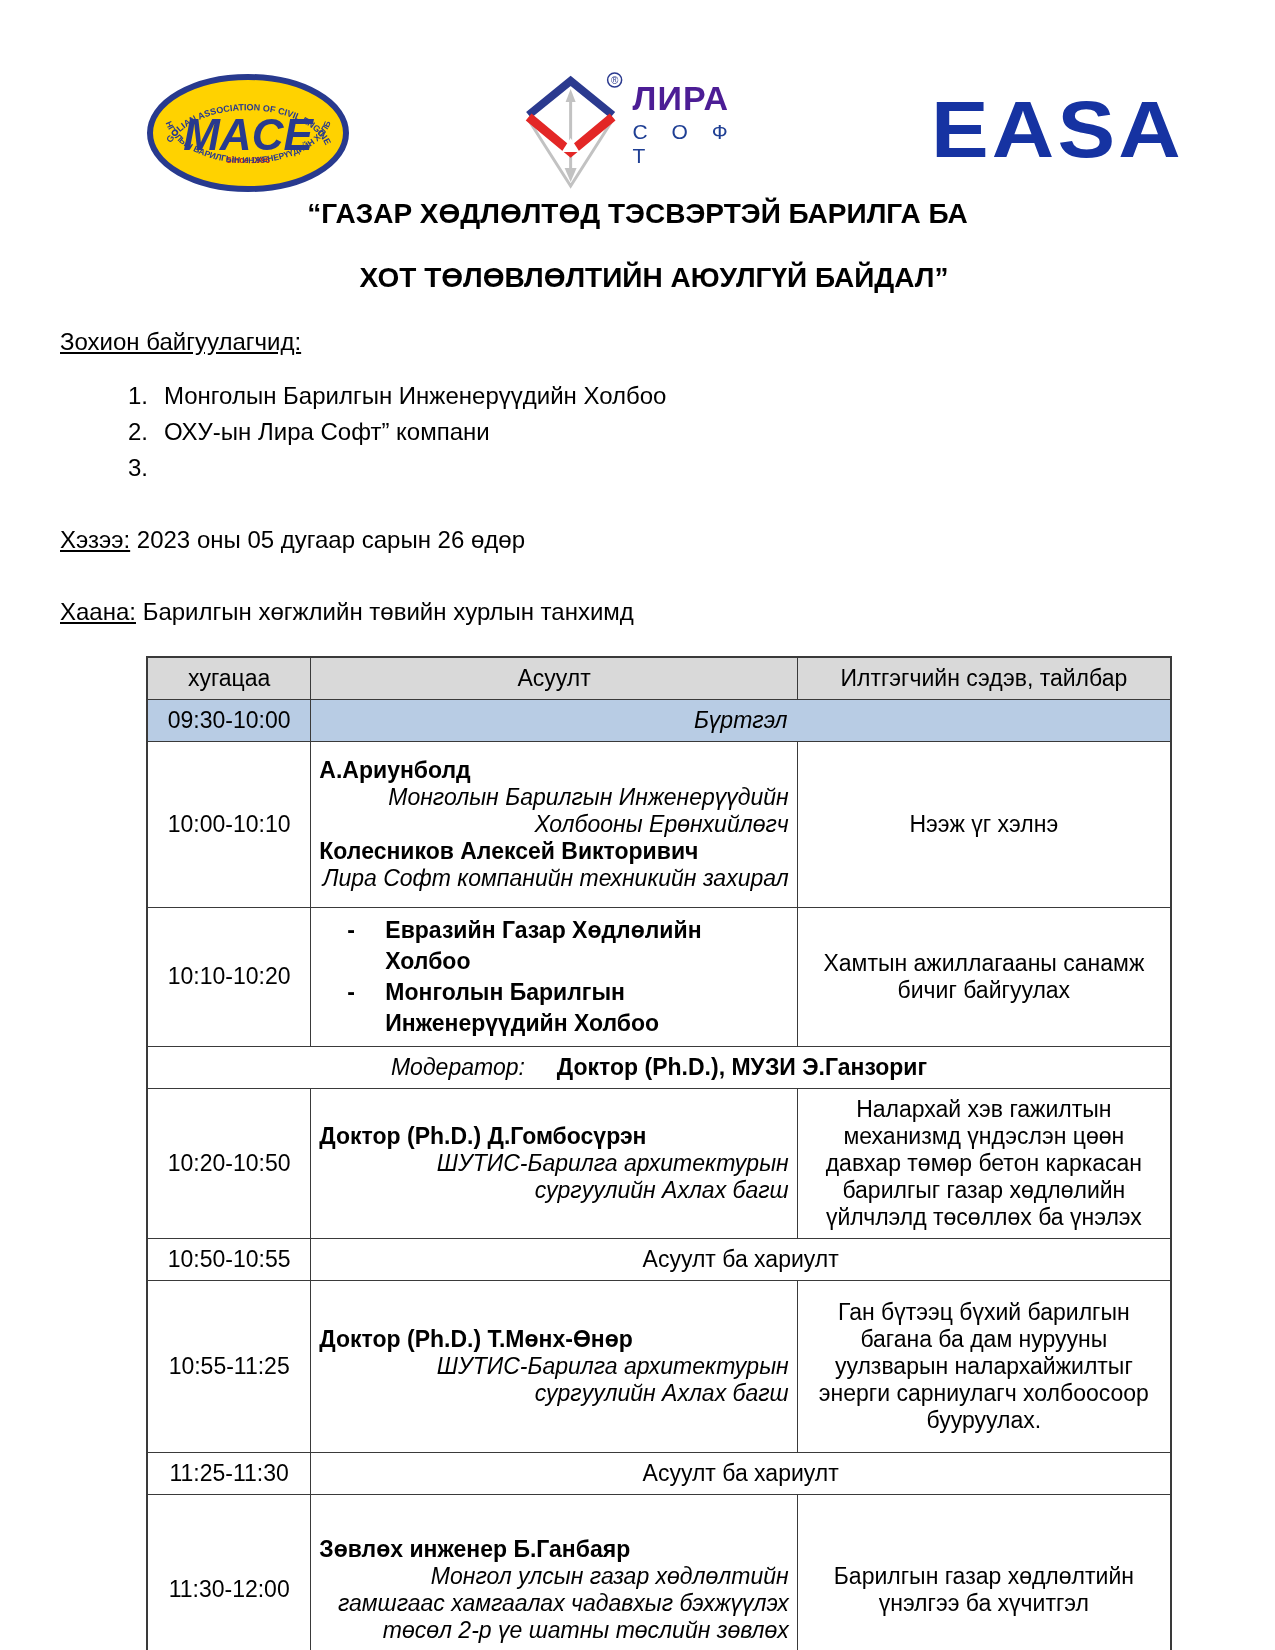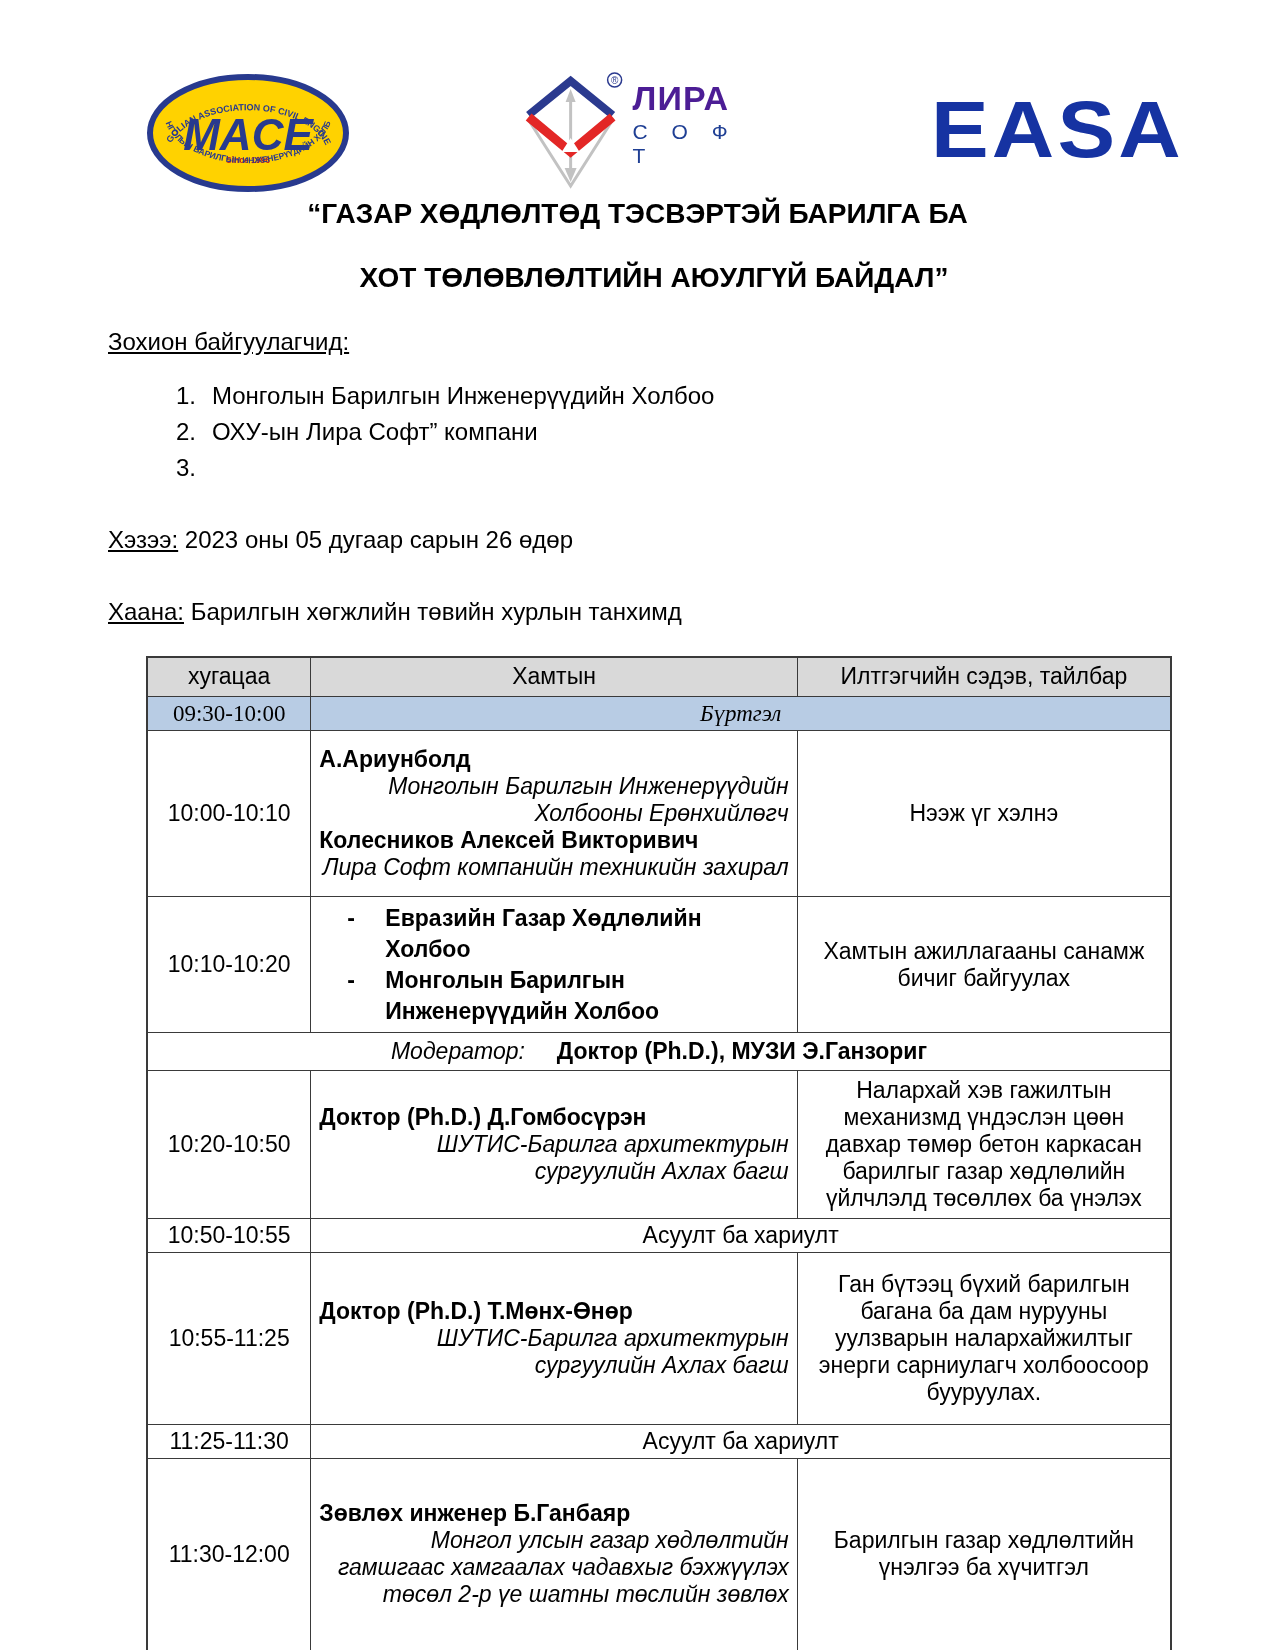--- a/index.html
+++ b/index.html
@@ -28,46 +28,46 @@
     font-size:80px; font-weight:bold; color:#1633A2;
     letter-spacing:3px; transform:scaleX(1.08); transform-origin:left center;
     margin-top:16px; line-height:1;
   }
   
   .title { text-align:center; font-weight:bold; font-size:28px; line-height:1.1; }
   .title.l1 { margin-top:3px; }
   .title.l2 { margin-top:33px;padding-left:33px; }
   .subtitle { text-align:center; font-size:24px; margin-top:32px; }
   
-  .bodytext { padding:0 104px 0 108px; font-size:24px; }
+  .bodytext { padding:0 104px 0 60px; font-size:24px; }
   .section-heading { margin-top:34px; text-decoration:underline; }
   .org-list { margin-top:26px; }
   .org-item { display:flex; margin-bottom:8px; }
   .org-num { width:36px; margin-left:68px; }
   .kv { margin-top:44px; }
   .kv .lbl { text-decoration:underline; }
   
   .tbl-wrap { padding:0 103px 0 146px; margin-top:30px; }
   table.schedule {
     width:100%; border-collapse:collapse; table-layout:fixed;
     font-size:23px; line-height:27px;
     border:2px solid #3a3a3a;
   }
   table.schedule td, table.schedule th {
     border:1.5px solid #3a3a3a;
-    padding:0 8px;
+    padding:7px 8px;
     vertical-align:middle;
     font-weight:normal;
     overflow:hidden;
   }
   col.c-time  { width:16%; }
   col.c-spk   { width:47.5%; }
   col.c-topic { width:36.5%; }
   tr.head td { background:#d9d9d9; text-align:center; height:40px; }
-  tr.hl td { background:#b8cce4;font-family:Liberation Serif, serif; }
+  tr.hl td { background:#b8cce4; }
   td.time { text-align:center; }
   td.span-cell { text-align:center; }
   td.speaker { vertical-align:top; }
   .sp-bold { font-weight:bold; text-align:left; }
   .sp-italic { font-style:italic; text-align:right; }
   td.topic { text-align:center; }
   .bullet { display:flex; font-weight:bold; line-height:31px; padding-left:28px; }
   .bullet .dash { width:38px; flex:0 0 38px; }
   .mod-cell { text-align:center; }
   .mod-label { font-style:italic; }
@@ -151,21 +151,21 @@
   <div class="tbl-wrap">
     <table class="schedule">
       <colgroup>
           <col class="c-time">
           <col class="c-spk">
           <col class="c-topic">
         </colgroup>
       <tbody>
           <tr class="head">
             <td>хугацаа</td>
-            <td>Хамтын</td>
+            <td>Асуулт</td>
             <td>Илтгэгчийн сэдэв, тайлбар</td>
           </tr>
           <tr class="hl" style="height: 34px;">
             <td class="time">09:30-10:00</td>
             <td class="span-cell it" colspan="2">Бүртгэл</td>
           </tr>
           <tr style="height: 166px;">
             <td class="time">10:00-10:10</td>
             <td class="speaker">
               <div class="sp-bold">А.Ариунболд</div>

